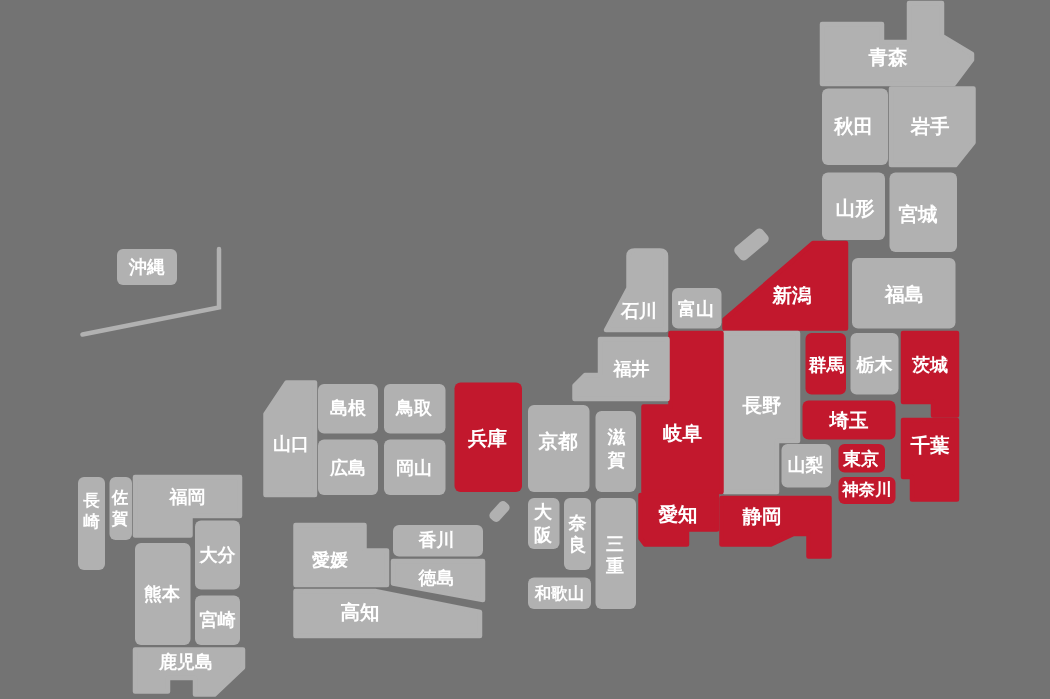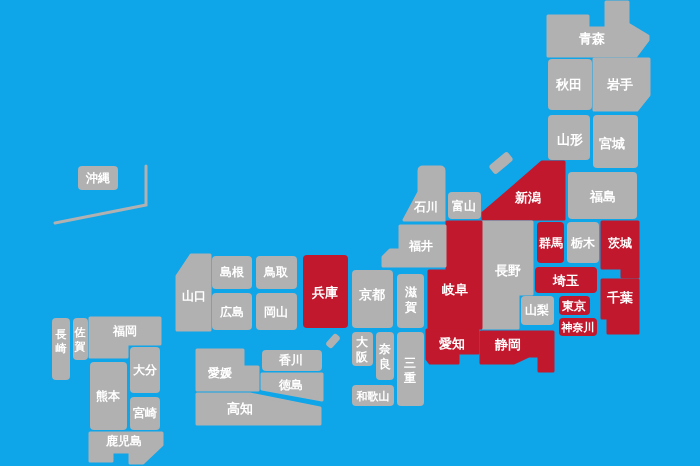--- a/index.html
+++ b/index.html
@@ -1,19 +1,19 @@
 <!DOCTYPE html>
 <html><head>
 <meta charset="utf-8">
 <style>
   html,body{margin:0;padding:0;background:#ffffff;}
   .stage{
     position:relative;
     width:700px;height:466px;
-    background:#0ea5e9;
+    background:#737373;
     overflow:hidden;
     font-family:"Liberation Sans","DejaVu Sans",sans-serif;
   }
   svg text{
     font-family:"Liberation Sans","DejaVu Sans",sans-serif;
     font-weight:700;
     fill:#ffffff;
     user-select:none;
   }
 </style>

